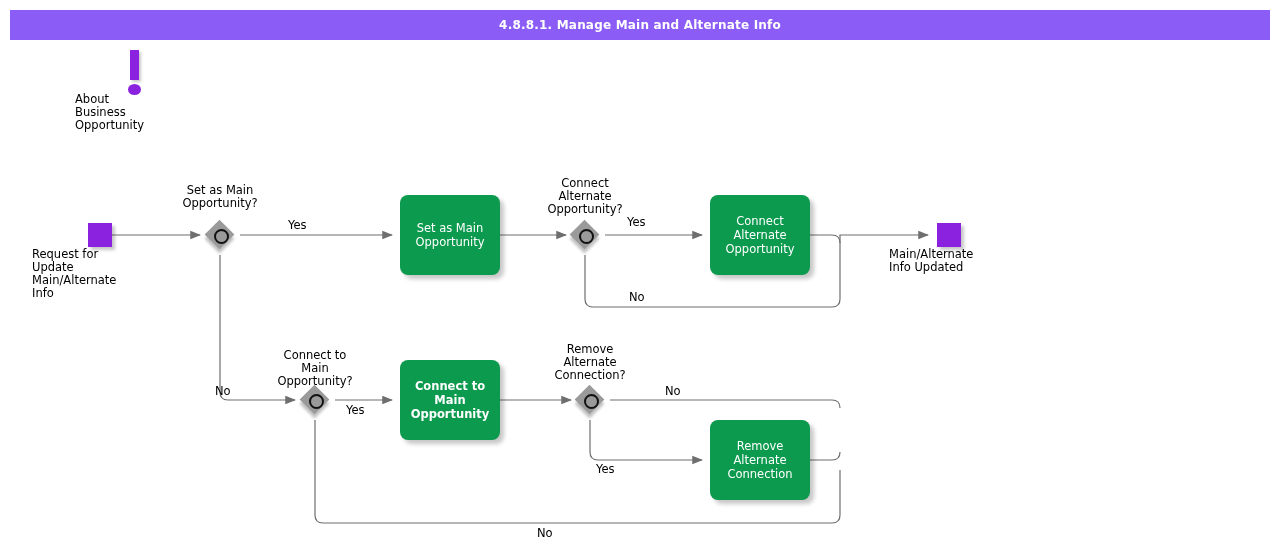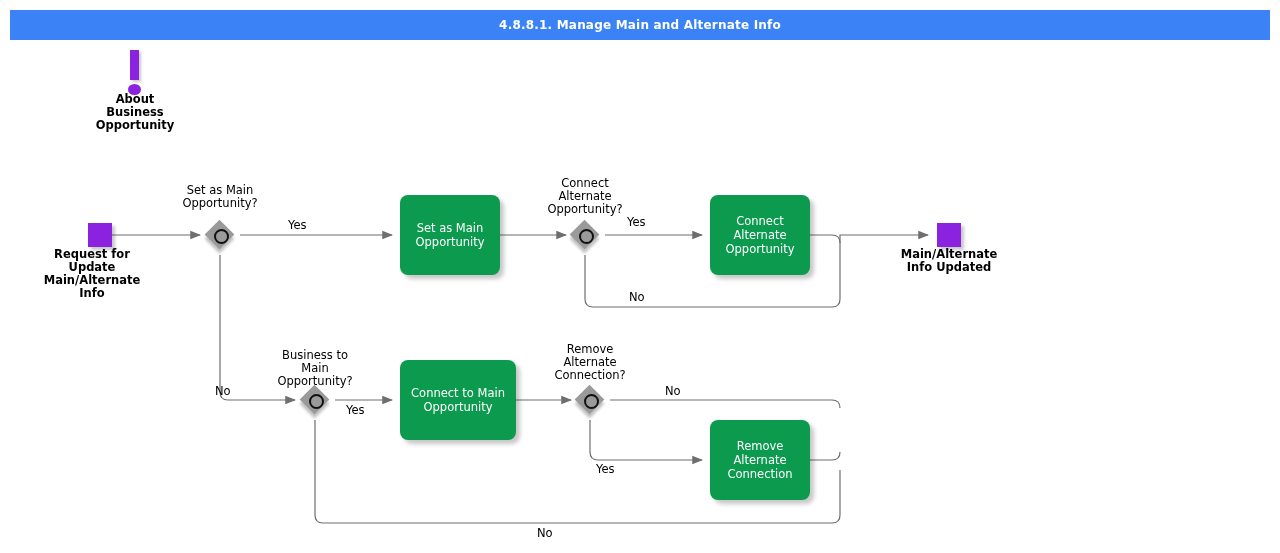--- a/index.html
+++ b/index.html
@@ -13,21 +13,21 @@
     position: relative;
     font-family: "DejaVu Sans", sans-serif;
     overflow: hidden;
   }
   #title-bar {
     position: absolute;
     left: 10px;
     top: 10px;
     width: 1260px;
     height: 30px;
-    background: #3b82f6;
+    background: #8b5cf6;
     color: #ffffff;
     font-size: 12px;
     font-weight: bold;
     display: flex;
     align-items: center;
     justify-content: center;
     letter-spacing: 0.2px;
   }
   #canvas {
     position: absolute;
@@ -42,26 +42,25 @@
   
   .event-square {
     position: absolute;
     width: 24px;
     height: 24px;
     background: #8B22E0;
     box-shadow: 3px 3px 3px rgba(0,0,0,0.22);
   }
   .event-label {
     position: absolute;
-    text-align: center;
+    text-align: left;
     font-size: 11.5px;
     color: #000000;
     line-height: 13px;
     white-space: pre-line;
-    font-weight: bold;
   }
   
   .annot-bar {
     position: absolute;
     width: 9px;
     height: 30px;
     background: #8B22E0;
     box-shadow: 2px 2px 3px rgba(0,0,0,0.22);
   }
   .annot-dot {
@@ -217,25 +216,25 @@
 Opportunity</div>
 
 <div class="event-square" style="left:937px; top:223px;"></div>
 <div class="event-label" style="left:889px; top:248px; width:120px;">Main/Alternate
 Info Updated</div>
 
 <div class="gateway" style="left:300px; top:385px;">
   <div class="diamond"></div>
   <div class="ring"></div>
 </div>
-<div class="gw-label" style="left:255px; top:349px; width:120px;">Business to
+<div class="gw-label" style="left:255px; top:349px; width:120px;">Connect to
 Main
 Opportunity?</div>
 
-<div class="task" style="left:400px; top:360px; width:116px; height:80px;">Connect to Main
+<div class="task" style="left:400px; top:360px; width:100px; height:80px;font-weight:bold;">Connect to Main
 Opportunity</div>
 
 <div class="gateway" style="left:575px; top:385px;">
   <div class="diamond"></div>
   <div class="ring"></div>
 </div>
 <div class="gw-label" style="left:530px; top:343px; width:120px;">Remove
 Alternate
 Connection?</div>
 

